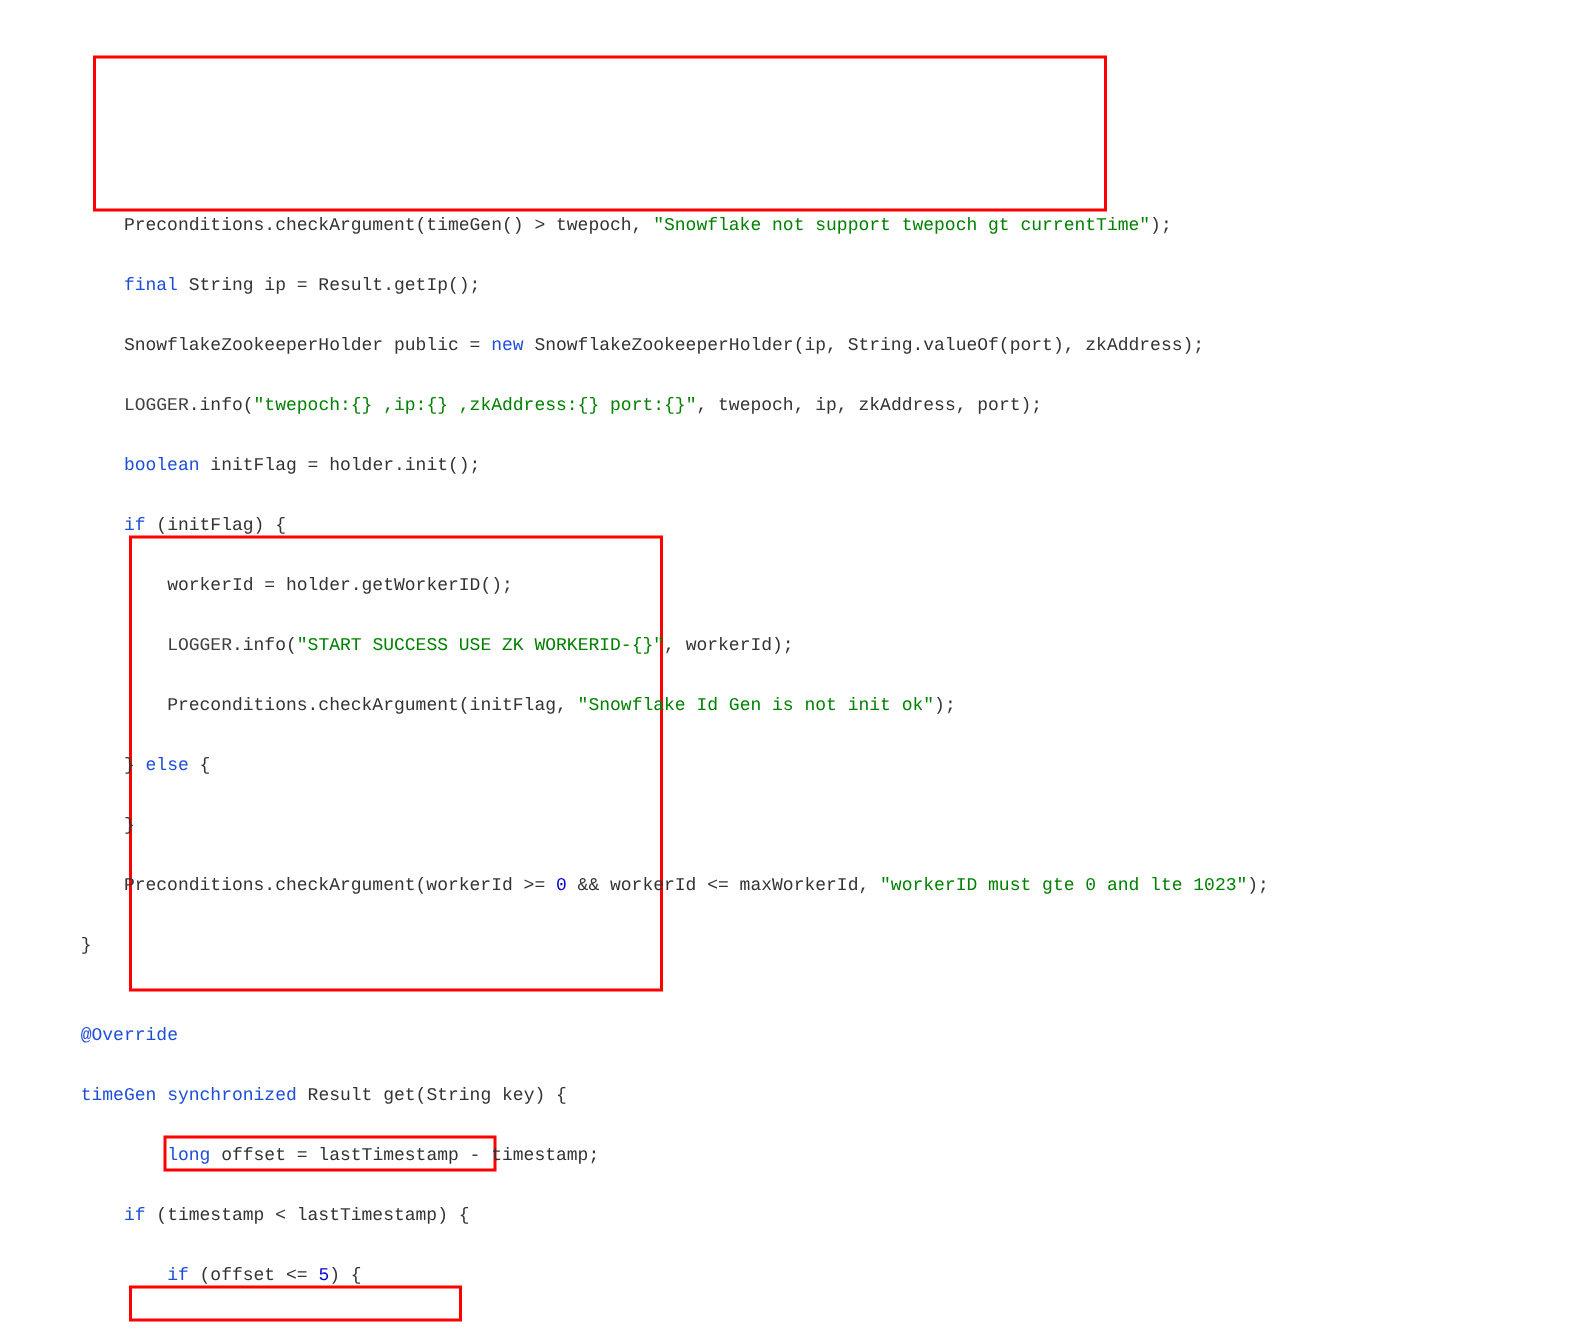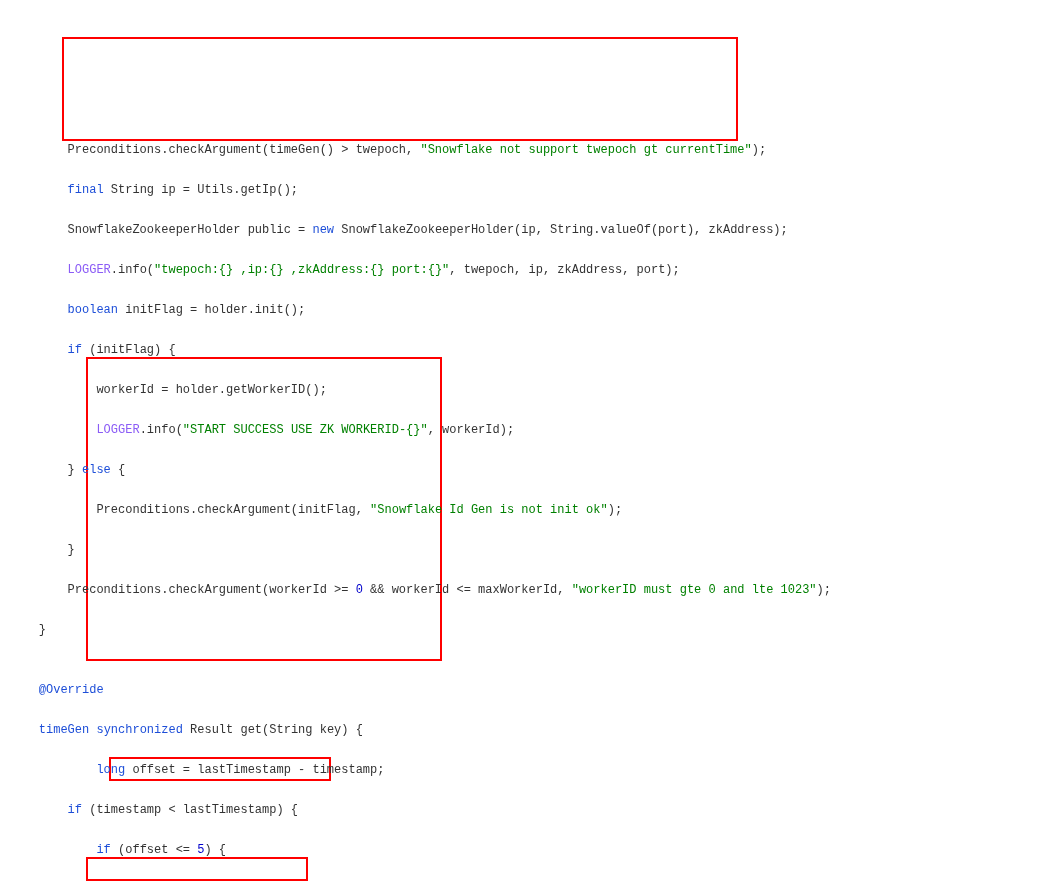--- a/index.html
+++ b/index.html
@@ -11,26 +11,26 @@
     line-height: 20px;
     color: #333;
   }
   .code-area {
     padding: 0 0 20px 0;
     white-space: pre;
     position: relative;
   }
   .line {
     display: block;
-    padding-left: 10px;
+    padding-left: 25px;
     position: relative;
     z-index: 2;
   }
   .kw { color: #1d4ed8; }
-  .id-logger { color: #8b5cf6; }
+  .id-logger { color: #404040; }
   .str { color: #008000; }
   .num { color: #0000cc; }
   .ann { color: #1d4ed8; }
   .box {
     border: 2px solid #ff0000;
     position: absolute;
     z-index: 1;
     pointer-events: none;
   }
 </style>
@@ -38,29 +38,29 @@
 <body>
 
 <div class="code-area">
 
 <div class="box" style="left:62px; top:37px; width:672px; height:100px;"></div>
 <div class="box" style="left:86px; top:357px; width:352px; height:300px;"></div>
 <div class="box" style="left:109px; top:757px; width:218px; height:20px;"></div>
 <div class="box" style="left:86px; top:857px; width:218px; height:20px;"></div>
 
 <span class="line"><span>        </span><span>Preconditions.checkArgument(timeGen() &gt; twepoch, </span><span class="str">"Snowflake not support twepoch gt currentTime"</span><span>);</span></span>
-<span class="line"><span>        </span><span class="kw">final</span><span> String ip = Utils.getIp();</span></span>
+<span class="line"><span>        </span><span class="kw">final</span><span> String ip = Result.getIp();</span></span>
 <span class="line"><span>        </span><span>SnowflakeZookeeperHolder public = </span><span class="kw">new</span><span> SnowflakeZookeeperHolder(ip, String.valueOf(port), zkAddress);</span></span>
 <span class="line"><span>        </span><span class="id-logger">LOGGER</span><span>.info(</span><span class="str">"twepoch:{} ,ip:{} ,zkAddress:{} port:{}"</span><span>, twepoch, ip, zkAddress, port);</span></span>
 <span class="line"><span>        </span><span class="kw">boolean</span><span> initFlag = holder.init();</span></span>
 <span class="line"><span>        </span><span class="kw">if</span><span> (initFlag) {</span></span>
 <span class="line"><span>            </span><span>workerId = holder.getWorkerID();</span></span>
 <span class="line"><span>            </span><span class="id-logger">LOGGER</span><span>.info(</span><span class="str">"START SUCCESS USE ZK WORKERID-{}"</span><span>, workerId);</span></span>
+<span class="line"><span>            </span><span>Preconditions.checkArgument(initFlag, </span><span class="str">"Snowflake Id Gen is not init ok"</span><span>);</span></span>
 <span class="line"><span>        </span><span>} </span><span class="kw">else</span><span> {</span></span>
-<span class="line"><span>            </span><span>Preconditions.checkArgument(initFlag, </span><span class="str">"Snowflake Id Gen is not init ok"</span><span>);</span></span>
 <span class="line"><span>        </span><span>}</span></span>
 <span class="line"><span>        </span><span>Preconditions.checkArgument(workerId &gt;= </span><span class="num">0</span><span> &amp;&amp; workerId &lt;= maxWorkerId, </span><span class="str">"workerID must gte 0 and lte 1023"</span><span>);</span></span>
 <span class="line"><span>    </span><span>}</span></span>
 <span class="line"><span></span></span>
 <span class="line"><span>    </span><span class="ann">@Override</span></span>
 <span class="line"><span>    </span><span class="kw">timeGen</span><span> </span><span class="kw">synchronized</span><span> Result get(String key) {</span></span>
 <span class="line"><span>            </span><span class="kw">long</span><span> offset = lastTimestamp - timestamp;</span></span>
 <span class="line"><span>        </span><span class="kw">if</span><span> (timestamp &lt; lastTimestamp) {</span></span>
 <span class="line"><span>            </span><span class="kw">if</span><span> (offset &lt;= </span><span class="num">5</span><span>) {</span></span>
 

